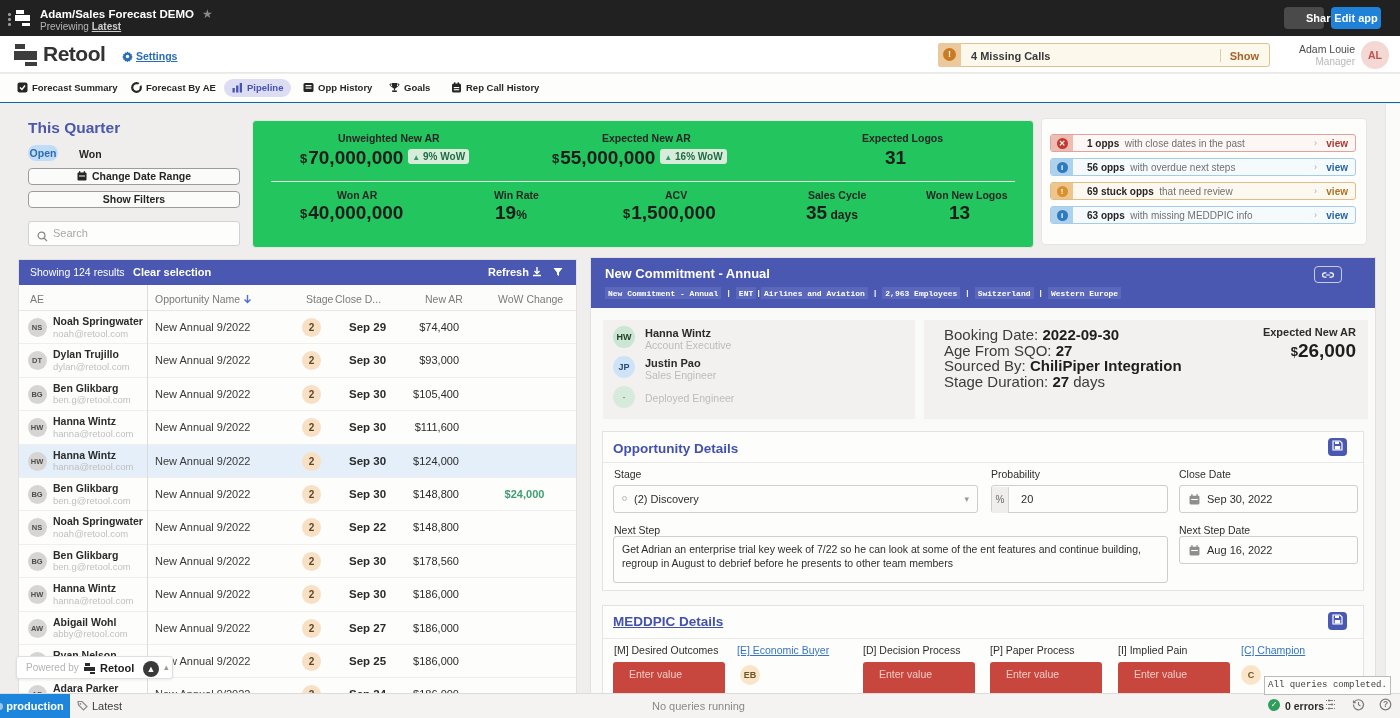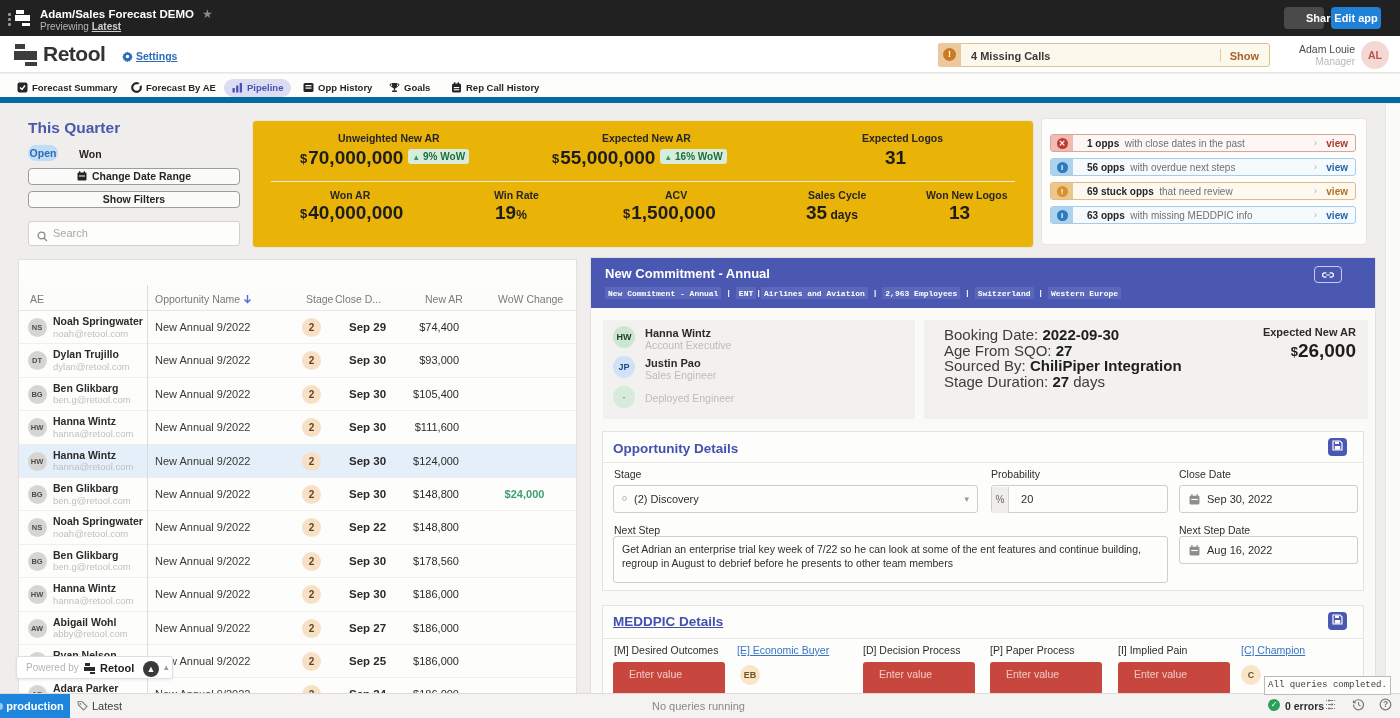--- a/index.html
+++ b/index.html
@@ -35,40 +35,40 @@
 #mcbanner { position:absolute; left:938px; top:43px; width:332px; height:24px; background:#fdf8ec; border:1px solid #dfc290; border-radius:3px; }
 #mcicon { position:absolute; left:-1px; top:-1px; width:23px; height:24px; background:#ecc99c; border-radius:3px 0 0 3px; color:#fff; text-align:center; font-size:11px; font-weight:bold; }
 #mctext { position:absolute; left:32px; top:6px; font-size:11px; font-weight:bold; color:#3a3a3a; }
 #mcshow { position:absolute; right:10px; top:6px; font-size:11px; font-weight:bold; color:#a8622a; }
 #mcdiv { position:absolute; right:48px; top:5px; height:13px; border-left:1px solid #e0cda5; }
 #username { position:absolute; left:1295px; top:43px; width:60px; white-space:nowrap; text-align:right; font-size:10.5px; color:#4a4a4a; }
 #userrole { position:absolute; left:1295px; top:56px; width:60px; text-align:right; font-size:10px; color:#b8b8b8; }
 #useravatar { position:absolute; left:1361px; top:41px; width:28px; height:28px; border-radius:50%; background:#f4d8d3; color:#c0544c; font-size:10.5px; font-weight:bold; text-align:center; line-height:28px; }
 
 
-#tabbar { position:absolute; left:0; top:74px; width:1400px; height:29px; background:#fdfdfc; border-bottom:6px solid #0369a1; }
+#tabbar { position:absolute; left:0; top:74px; width:1400px; height:29px; background:#fdfdfc; border-bottom:1px solid #0369a1; }
 .tab { position:absolute; top:5px; height:18px; font-size:9.5px; font-weight:bold; color:#262626; line-height:18px; white-space:nowrap; }
 .tab svg { vertical-align:-2px; margin-right:4px; }
 #tab-pipeline { background:#dcddf2; border-radius:9px; color:#4653b2; padding:0 8px; }
 
 
 #content { position:absolute; left:0; top:104px; width:1400px; height:590px; background:#efeeec; }
 
 
 #thisq { position:absolute; left:28px; top:15px; font-size:15.5px; font-weight:bold; color:#4a57ad; }
 #openpill { position:absolute; left:28px; top:41px; width:30px; height:16px; background:#c0dcf6; border-radius:8px; color:#2d6cb5; font-size:10.5px; font-weight:bold; text-align:center; line-height:16px; }
 #wonlbl { position:absolute; left:79px; top:44px; font-size:10.5px; font-weight:bold; color:#262626; }
 .qbtn { position:absolute; left:28px; width:212px; height:17px; background:#fbfbfa; border:1px solid #9d9c9a; border-radius:4px; font-size:10.5px; font-weight:bold; color:#262626; text-align:center; line-height:15px; }
 #datebtn { top:64px; }
 #filterbtn { top:87px; }
 #searchbox { position:absolute; left:28px; top:117px; width:212px; height:25px; background:#fdfdfc; border:1px solid #d2d1cf; border-radius:3px; color:#a9a8a6; font-size:11px; line-height:23px; padding-left:24px; }
 #searchbox .mag { position:absolute; left:8px; top:5px; }
 
 
-#statscard { position:absolute; left:252px; top:16px; width:782px; height:128px; background:#eab308; border:1px solid #e6e5e3; border-radius:4px; }
+#statscard { position:absolute; left:252px; top:16px; width:782px; height:128px; background:#22c55e; border:1px solid #e6e5e3; border-radius:4px; }
 .mlabel { position:absolute; font-size:10.5px; font-weight:bold; color:#262626; white-space:nowrap; }
 .mval { position:absolute; font-size:19px; font-weight:bold; color:#1d1d1d; white-space:nowrap; }
 .mval .dollar { font-size:13px; font-weight:bold; vertical-align:1px; margin-right:1px; }
 .mval .unit { font-size:12px; font-weight:bold; }
 .badge { display:inline-block; background:#d9ecdc; color:#1c6e41; font-size:10px; font-weight:bold; border-radius:3px; padding:2px 4px; vertical-align:4px; margin-left:5px; }
 .badge .tri { color:#2f9e64; font-size:8px; }
 #statdiv { position:absolute; left:18px; right:18px; top:60px; border-top:1px solid #e8e7e5; }
 
 
 #alertscard { position:absolute; left:1041px; top:14px; width:326px; height:127px; background:#fdfdfc; border:1px solid #e6e5e3; border-radius:4px; }
@@ -242,21 +242,21 @@
         </svg></span></div>
 
   <div id="statscard">
     <div class="mlabel" style="left:85px; top:11px;">Unweighted New AR</div>
     <div class="mval" style="left:47px; top:26px;"><span class="dollar">$</span>70,000,000<span class="badge"><span class="tri">▲</span> 9% WoW</span></div>
     <div class="mlabel" style="left:349px; top:11px;">Expected New AR</div>
     <div class="mval" style="left:299px; top:26px;"><span class="dollar">$</span>55,000,000<span class="badge"><span class="tri">▲</span> 16% WoW</span></div>
     <div class="mlabel" style="left:609px; top:11px;">Expected Logos</div>
     <div class="mval" style="left:632px; top:26px;">31</div>
     <div id="statdiv"></div>
-    <div class="mlabel" style="left:77px; top:68px;text-align:right;">Won AR</div>
+    <div class="mlabel" style="left:84px; top:68px;text-align:right;">Won AR</div>
     <div class="mval" style="left:47px; top:81px;"><span class="dollar">$</span>40,000,000</div>
     <div class="mlabel" style="left:241px; top:68px;">Win Rate</div>
     <div class="mval" style="left:242px; top:81px;">19<span class="unit">%</span></div>
     <div class="mlabel" style="left:412px; top:68px;">ACV</div>
     <div class="mval" style="left:370px; top:81px;"><span class="dollar">$</span>1,500,000</div>
     <div class="mlabel" style="left:555px; top:68px;">Sales Cycle</div>
     <div class="mval" style="left:553px; top:81px;">35<span class="unit"> days</span></div>
     <div class="mlabel" style="left:673px; top:68px;">Won New Logos</div>
     <div class="mval" style="left:696px; top:81px;">13</div>
   </div>
@@ -282,20 +282,31 @@
     </div>
     <div class="alert" style="top:87px; border-color:#a9cbea; background:#f5fafd;">
       <div class="aicon" style="background:#aed1ec;"><span class="acirc" style="background:#2d7abf;">i</span></div>
       <div class="atext"><b>63 opps</b> &nbsp;with missing MEDDPIC info</div>
       <div class="achev">›</div>
       <div class="aview" style="color:#2465ab;">view</div>
     </div>
   </div>
 
   <div id="tablecard">
+    <div id="tablehead">
+      <span class="showing">Showing 124 results</span>
+      <span class="clearsel">Clear selection</span>
+      <span class="refresh">Refresh</span>
+      <svg style="left:512px;" width="12" height="12" viewBox="0 0 12 12">
+          <path d="M6 1v6M3.5 5L6 7.5 8.5 5M2 9.5h8" stroke="#fff" stroke-width="1.4" fill="none"></path>
+        </svg>
+      <svg style="left:533px;" width="12" height="12" viewBox="0 0 12 12">
+          <path d="M1.5 2h9L7 6.5V10L5 8.8V6.5z" fill="#fff"></path>
+        </svg>
+    </div>
     <div id="colhead">
       <span style="left:11px;">AE</span>
       <span style="left:136px;">Opportunity Name <svg width="9" height="10" viewBox="0 0 9 10" style="vertical-align:-1px;">
             <path d="M4.5 1v7M1.5 5.5L4.5 8.5 7.5 5.5" stroke="#4a6fd8" stroke-width="1.4" fill="none"></path>
           </svg></span>
       <span style="left:287px;">Stage</span>
       <span style="left:316px;text-align:center;">Close D...</span>
       <span style="left:406px;">New AR</span>
       <span style="left:479px;">WoW Change</span>
     </div>

